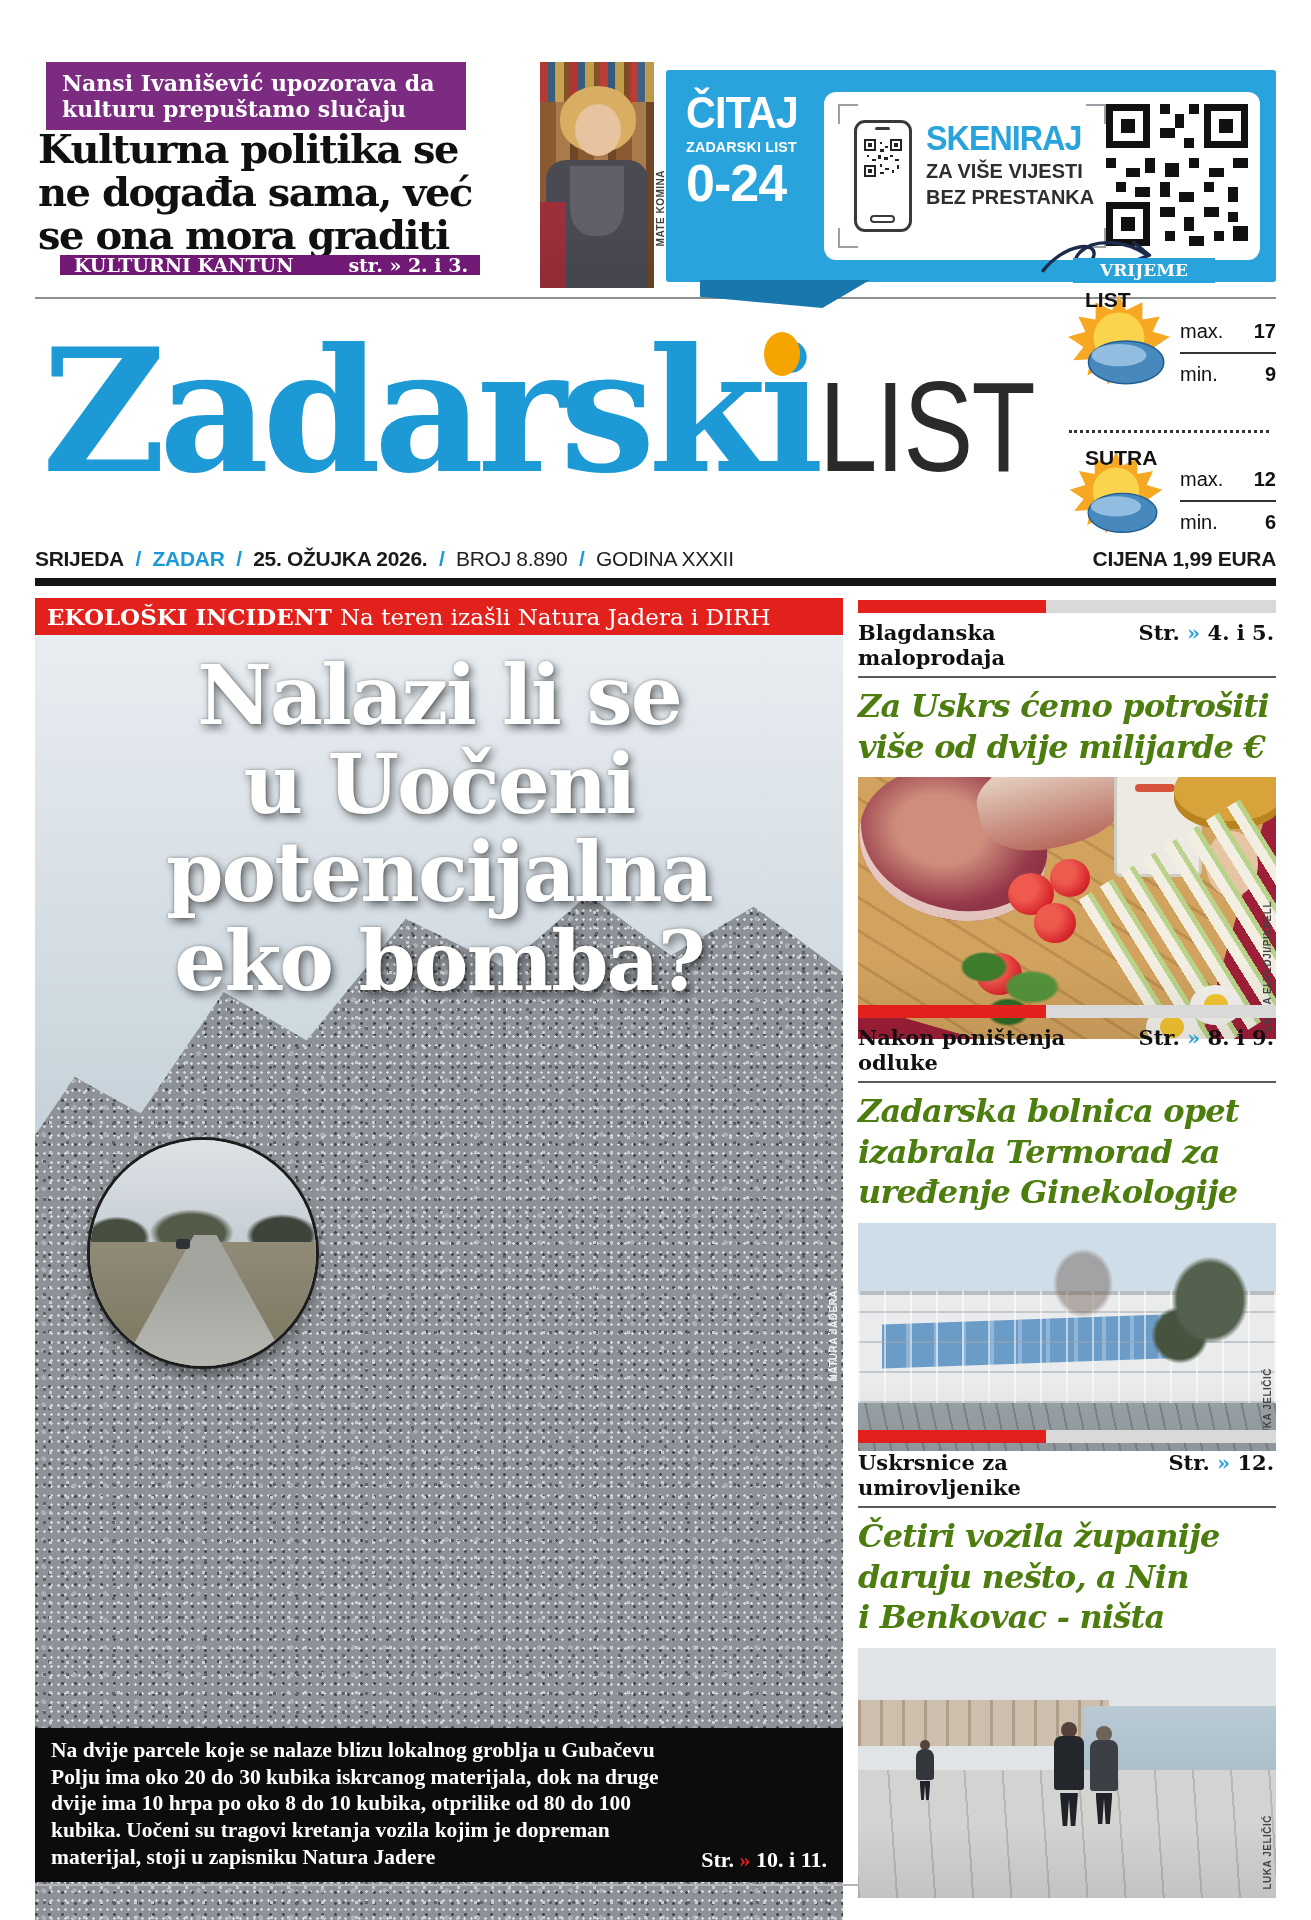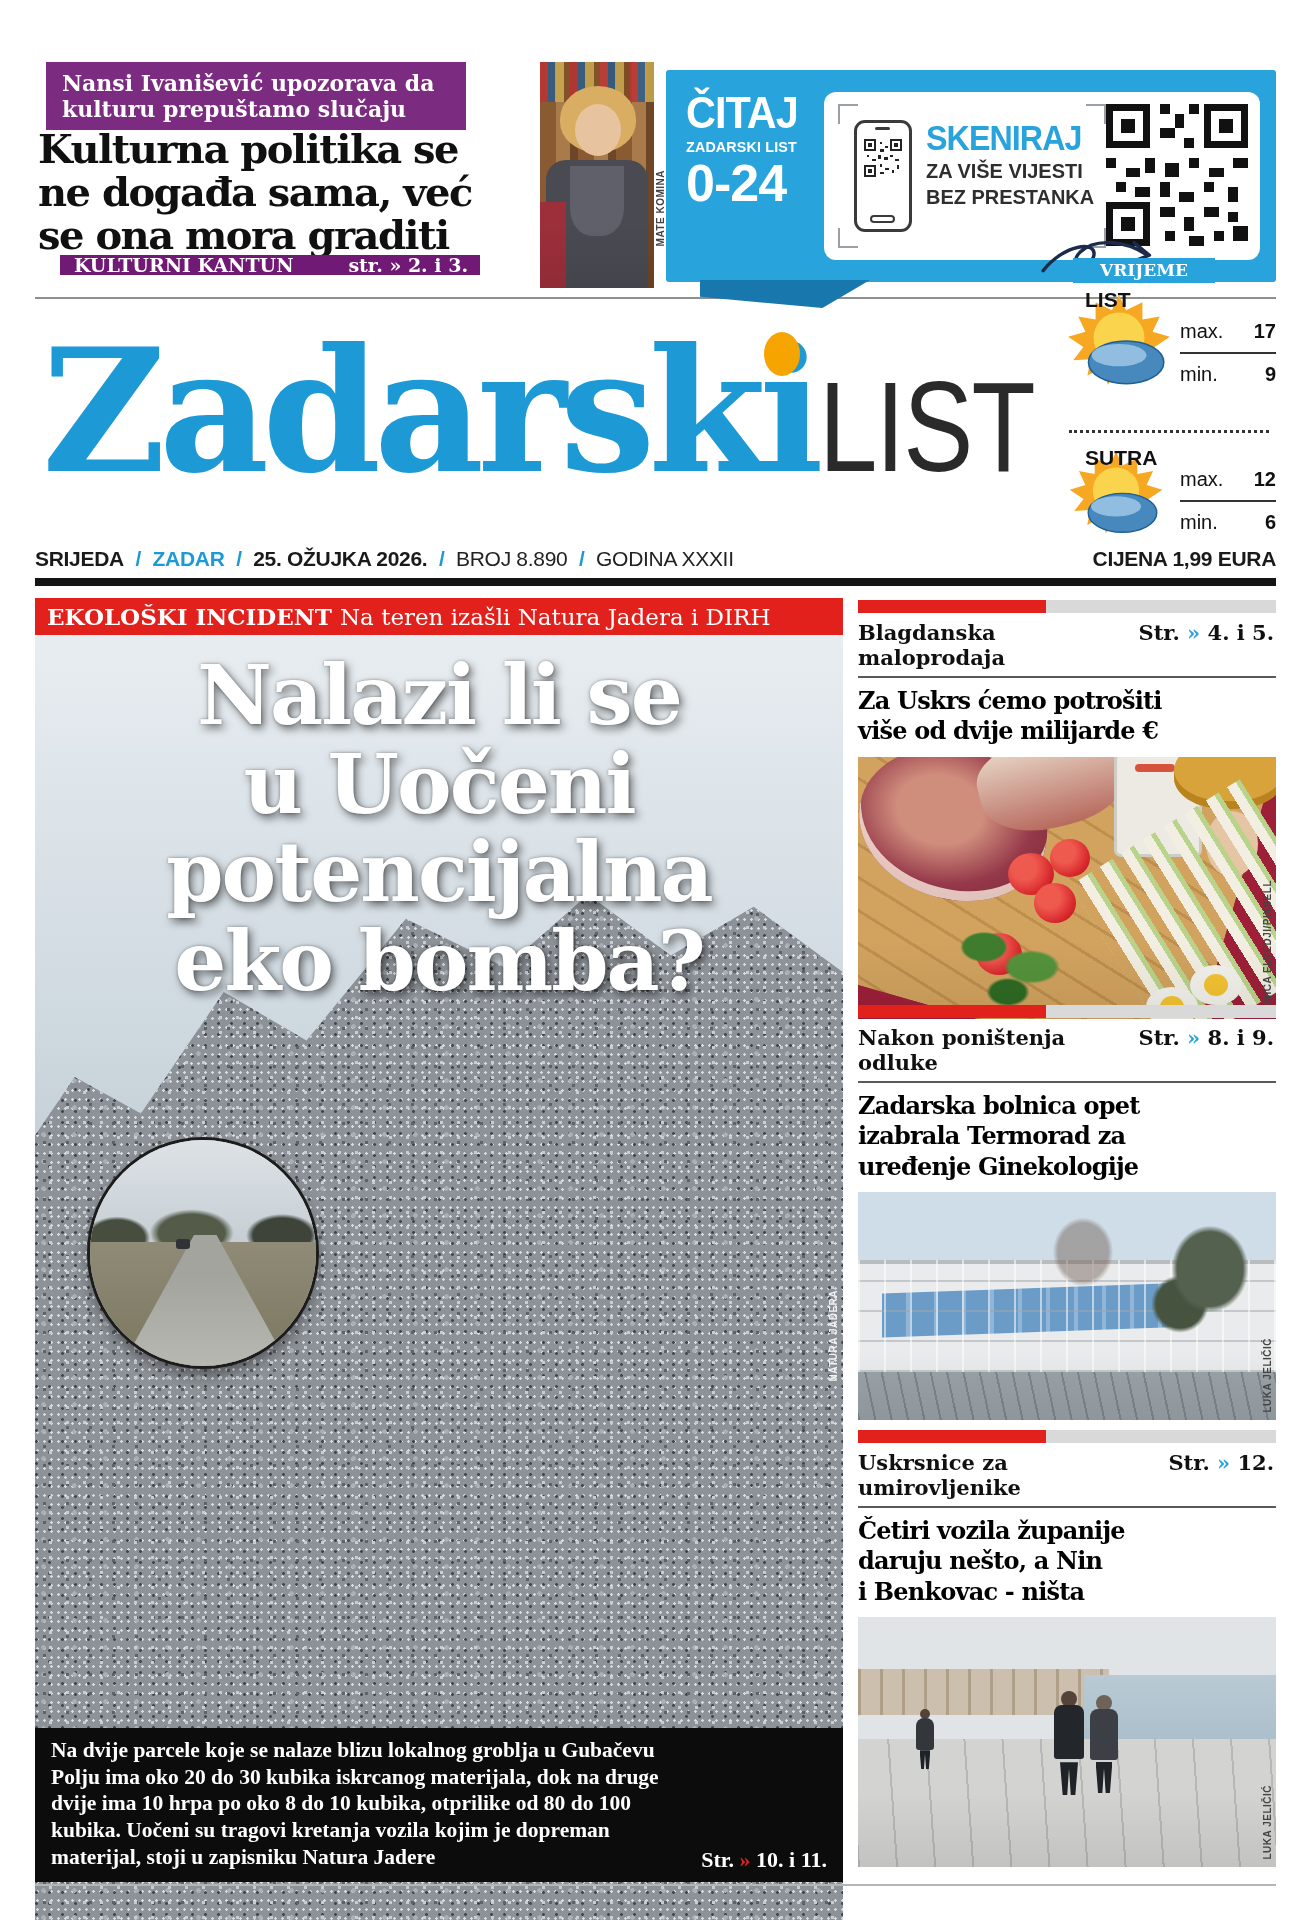--- a/index.html
+++ b/index.html
@@ -145,22 +145,22 @@
   .summary .pages .arrow { color:#e2211c; }
   .bottom-rule { position:absolute; left:35px; top:1884px; width:1241px; height:2px; background:#b5b5b5; }
 
   
   .story { position:absolute; left:858px; width:418px; }
   .sbar { height:13px; background:linear-gradient(to right,#e2211c 0 45%, #d9d9d9 45% 100%); }
   .skicker { display:flex; justify-content:space-between; align-items:baseline; padding:7px 2px 6px 0;
     border-bottom:2px solid #5a5a5a; font-family:"DejaVu Serif", serif; font-weight:700; font-size:21px; color:#101010; }
   .spages { white-space:nowrap;margin-left:15px; }
   .spages .arrow { color:#29a3dc; }
-  .shead { font-family:"DejaVu Serif", serif; font-weight:900; font-size:24px; line-height:1.27;
-    letter-spacing:-.8px; color:#000000; padding:8px 0 10px; white-space:pre-line; }
+  .shead { font-family:"DejaVu Serif", serif; font-weight:900; font-size:32px; line-height:1.27;
+    letter-spacing:-.8px; color:#4d7c0f; padding:8px 0 10px; white-space:pre-line;font-style:italic; }
   .sphoto { position:relative; width:418px; overflow:hidden; }
   .sphoto .credit-vert { position:absolute; right:3px; bottom:8px; }
 
   
   .food { background:#9e1f38; }
   .food .board { position:absolute; left:-40px; top:-60px; width:420px; height:330px; background:#d2a35f;
     transform:rotate(16deg); border-radius:10px;
     background-image:repeating-linear-gradient(16deg, rgba(120,70,20,.22) 0 3px, transparent 3px 28px); }
   .food .meat1 { position:absolute; left:0px; top:-8px; width:190px; height:150px; transform:rotate(10deg);
     background:radial-gradient(ellipse at 42% 42%, #cf8d7c 0 28%, #96394a 60%, #6e2334 100%);

